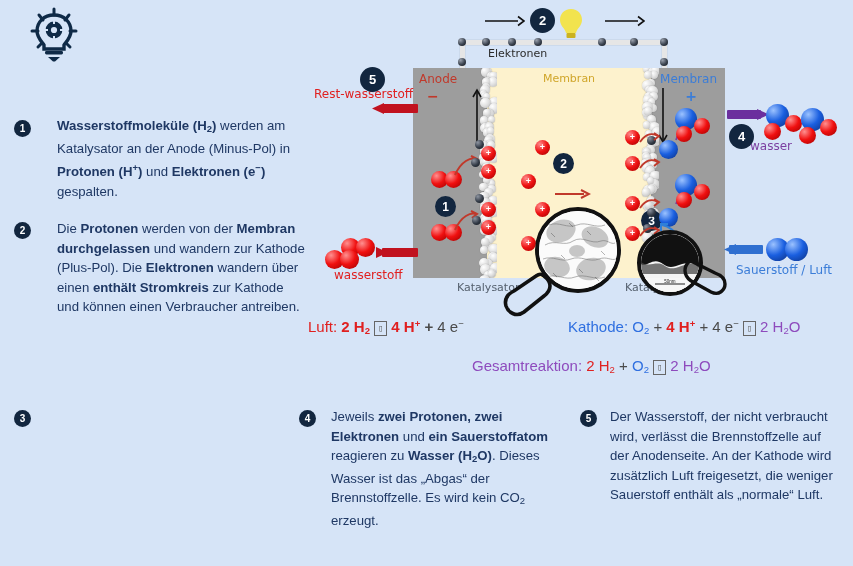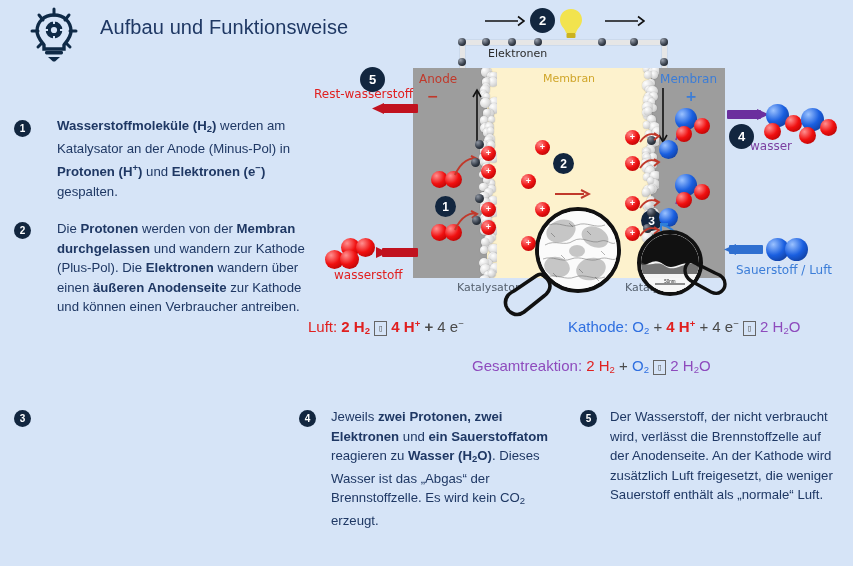--- a/index.html
+++ b/index.html
@@ -120,28 +120,27 @@
           <circle cx="30" cy="24" r="3.1"></circle>
         </g>
         <g stroke="#d6e4f7" stroke-width="2">
           <line x1="30" y1="14.5" x2="30" y2="18"></line>
           <line x1="30" y1="30" x2="30" y2="33.5"></line>
           <line x1="20.5" y1="24" x2="24" y2="24"></line>
           <line x1="36" y1="24" x2="39.5" y2="24"></line>
         </g>
       </svg>
     </div>
-    <div class="page-title">Aufbau und Funktionsweise</div>
   </div>
 
   <div class="badge sm" style="left:14px;top:120px;">1</div>
   <div class="txt" style="left:57px;top:116px;width:248px;"><b>Wasserstoffmoleküle (H<span class="sub">2</span>)</b> werden am Katalysator an der Anode (Minus-Pol) in <b>Protonen (H<span class="sup">+</span>)</b> und <b>Elektronen (e<span class="sup">−</span>)</b> gespalten.</div>
 
   <div class="badge sm" style="left:14px;top:222px;">2</div>
-  <div class="txt" style="left:57px;top:219px;width:252px;">Die <b>Protonen</b> werden von der <b>Membran durchgelassen</b> und wandern zur Kathode (Plus-Pol). Die <b>Elektronen</b> wandern über einen <b>äußeren Anodenseite</b> zur Kathode und können einen Verbraucher antreiben.</div>
+  <div class="txt" style="left:57px;top:219px;width:252px;">Die <b>Protonen</b> werden von der <b>Membran durchgelassen</b> und wandern zur Kathode (Plus-Pol). Die <b>Elektronen</b> wandern über einen <b>enthält Stromkreis</b> zur Kathode und können einen Verbraucher antreiben.</div>
 
   <div class="badge sm" style="left:14px;top:410px;">3</div>
 
   <div class="badge sm" style="left:299px;top:410px;">4</div>
   <div class="txt" style="left:331px;top:407px;width:235px;">Jeweils <b>zwei Protonen, zwei Elektronen</b> und <b>ein Sauerstoffatom</b> reagieren zu <b>Wasser (H<span class="sub">2</span>O)</b>. Dieses Wasser ist das „Abgas“ der Brennstoffzelle. Es wird kein CO<span class="sub">2</span> erzeugt.</div>
 
   <div class="badge sm" style="left:580px;top:410px;">5</div>
   <div class="txt" style="left:610px;top:407px;width:232px;">Der Wasserstoff, der nicht verbraucht wird, verlässt die Brennstoffzelle auf der Anodenseite. An der Kathode wird zusätzlich Luft freigesetzt, die weniger Sauerstoff enthält als „normale“ Luft.</div>
 
   <div>

